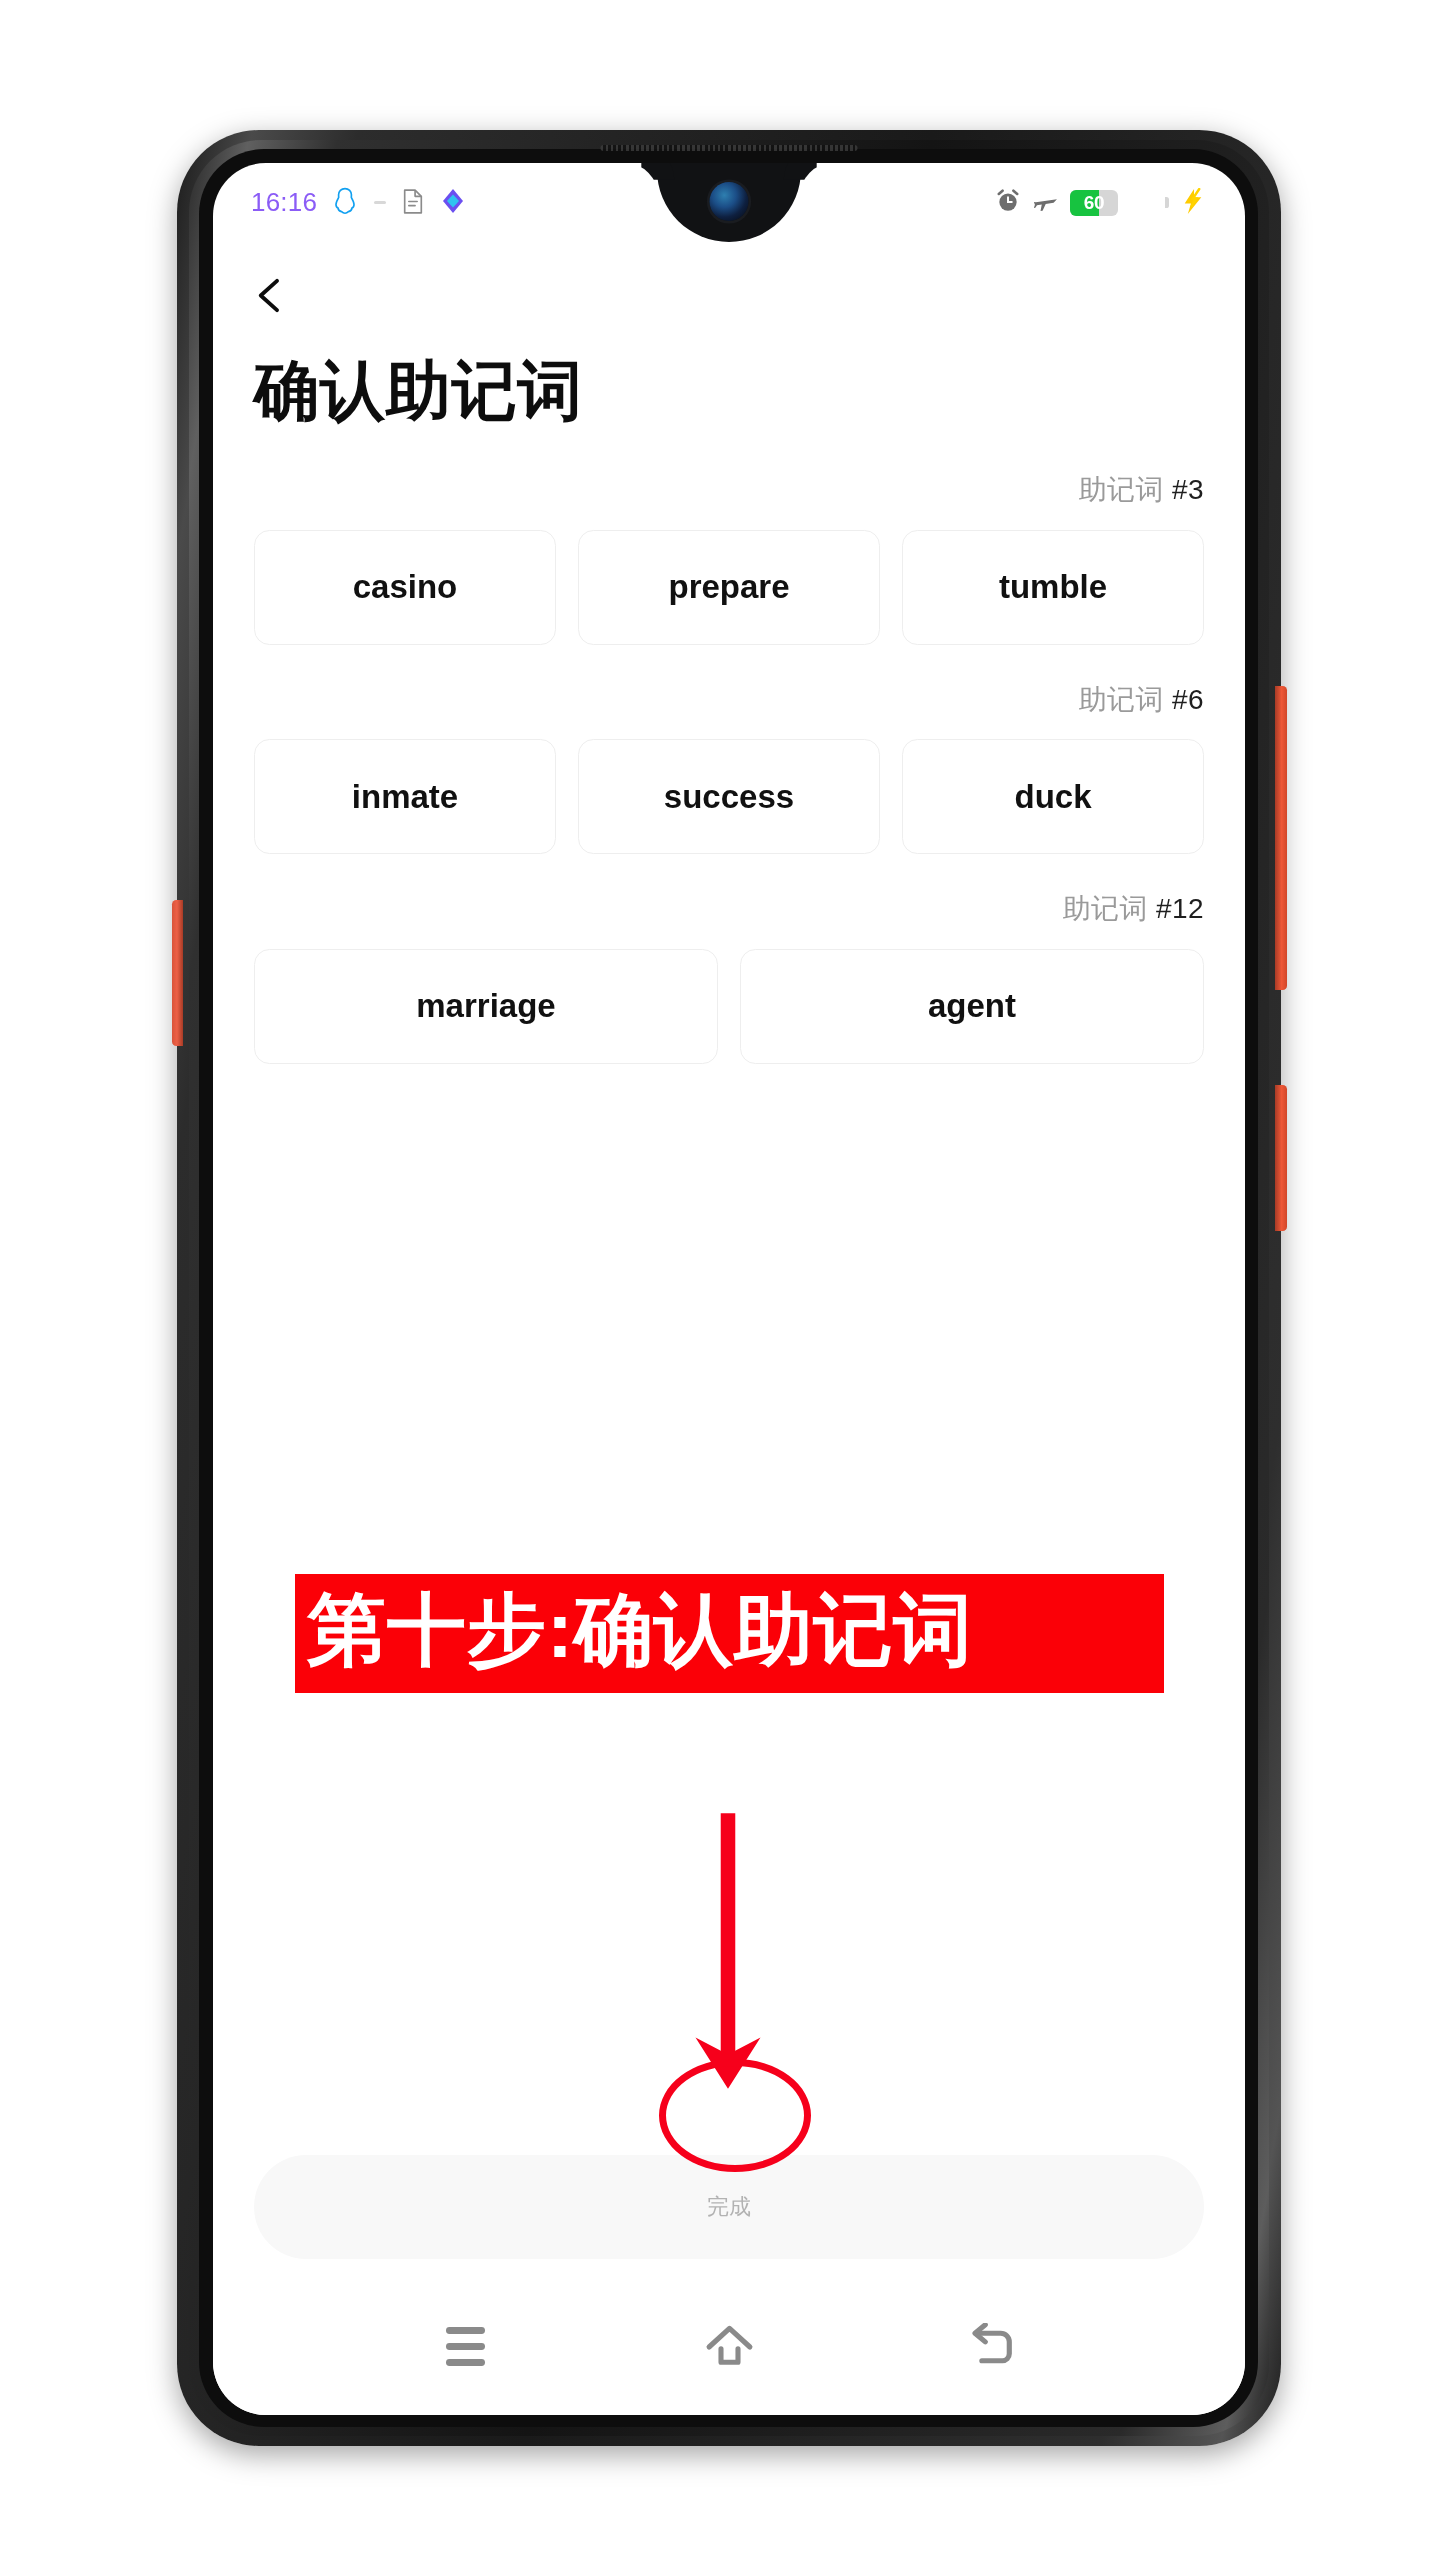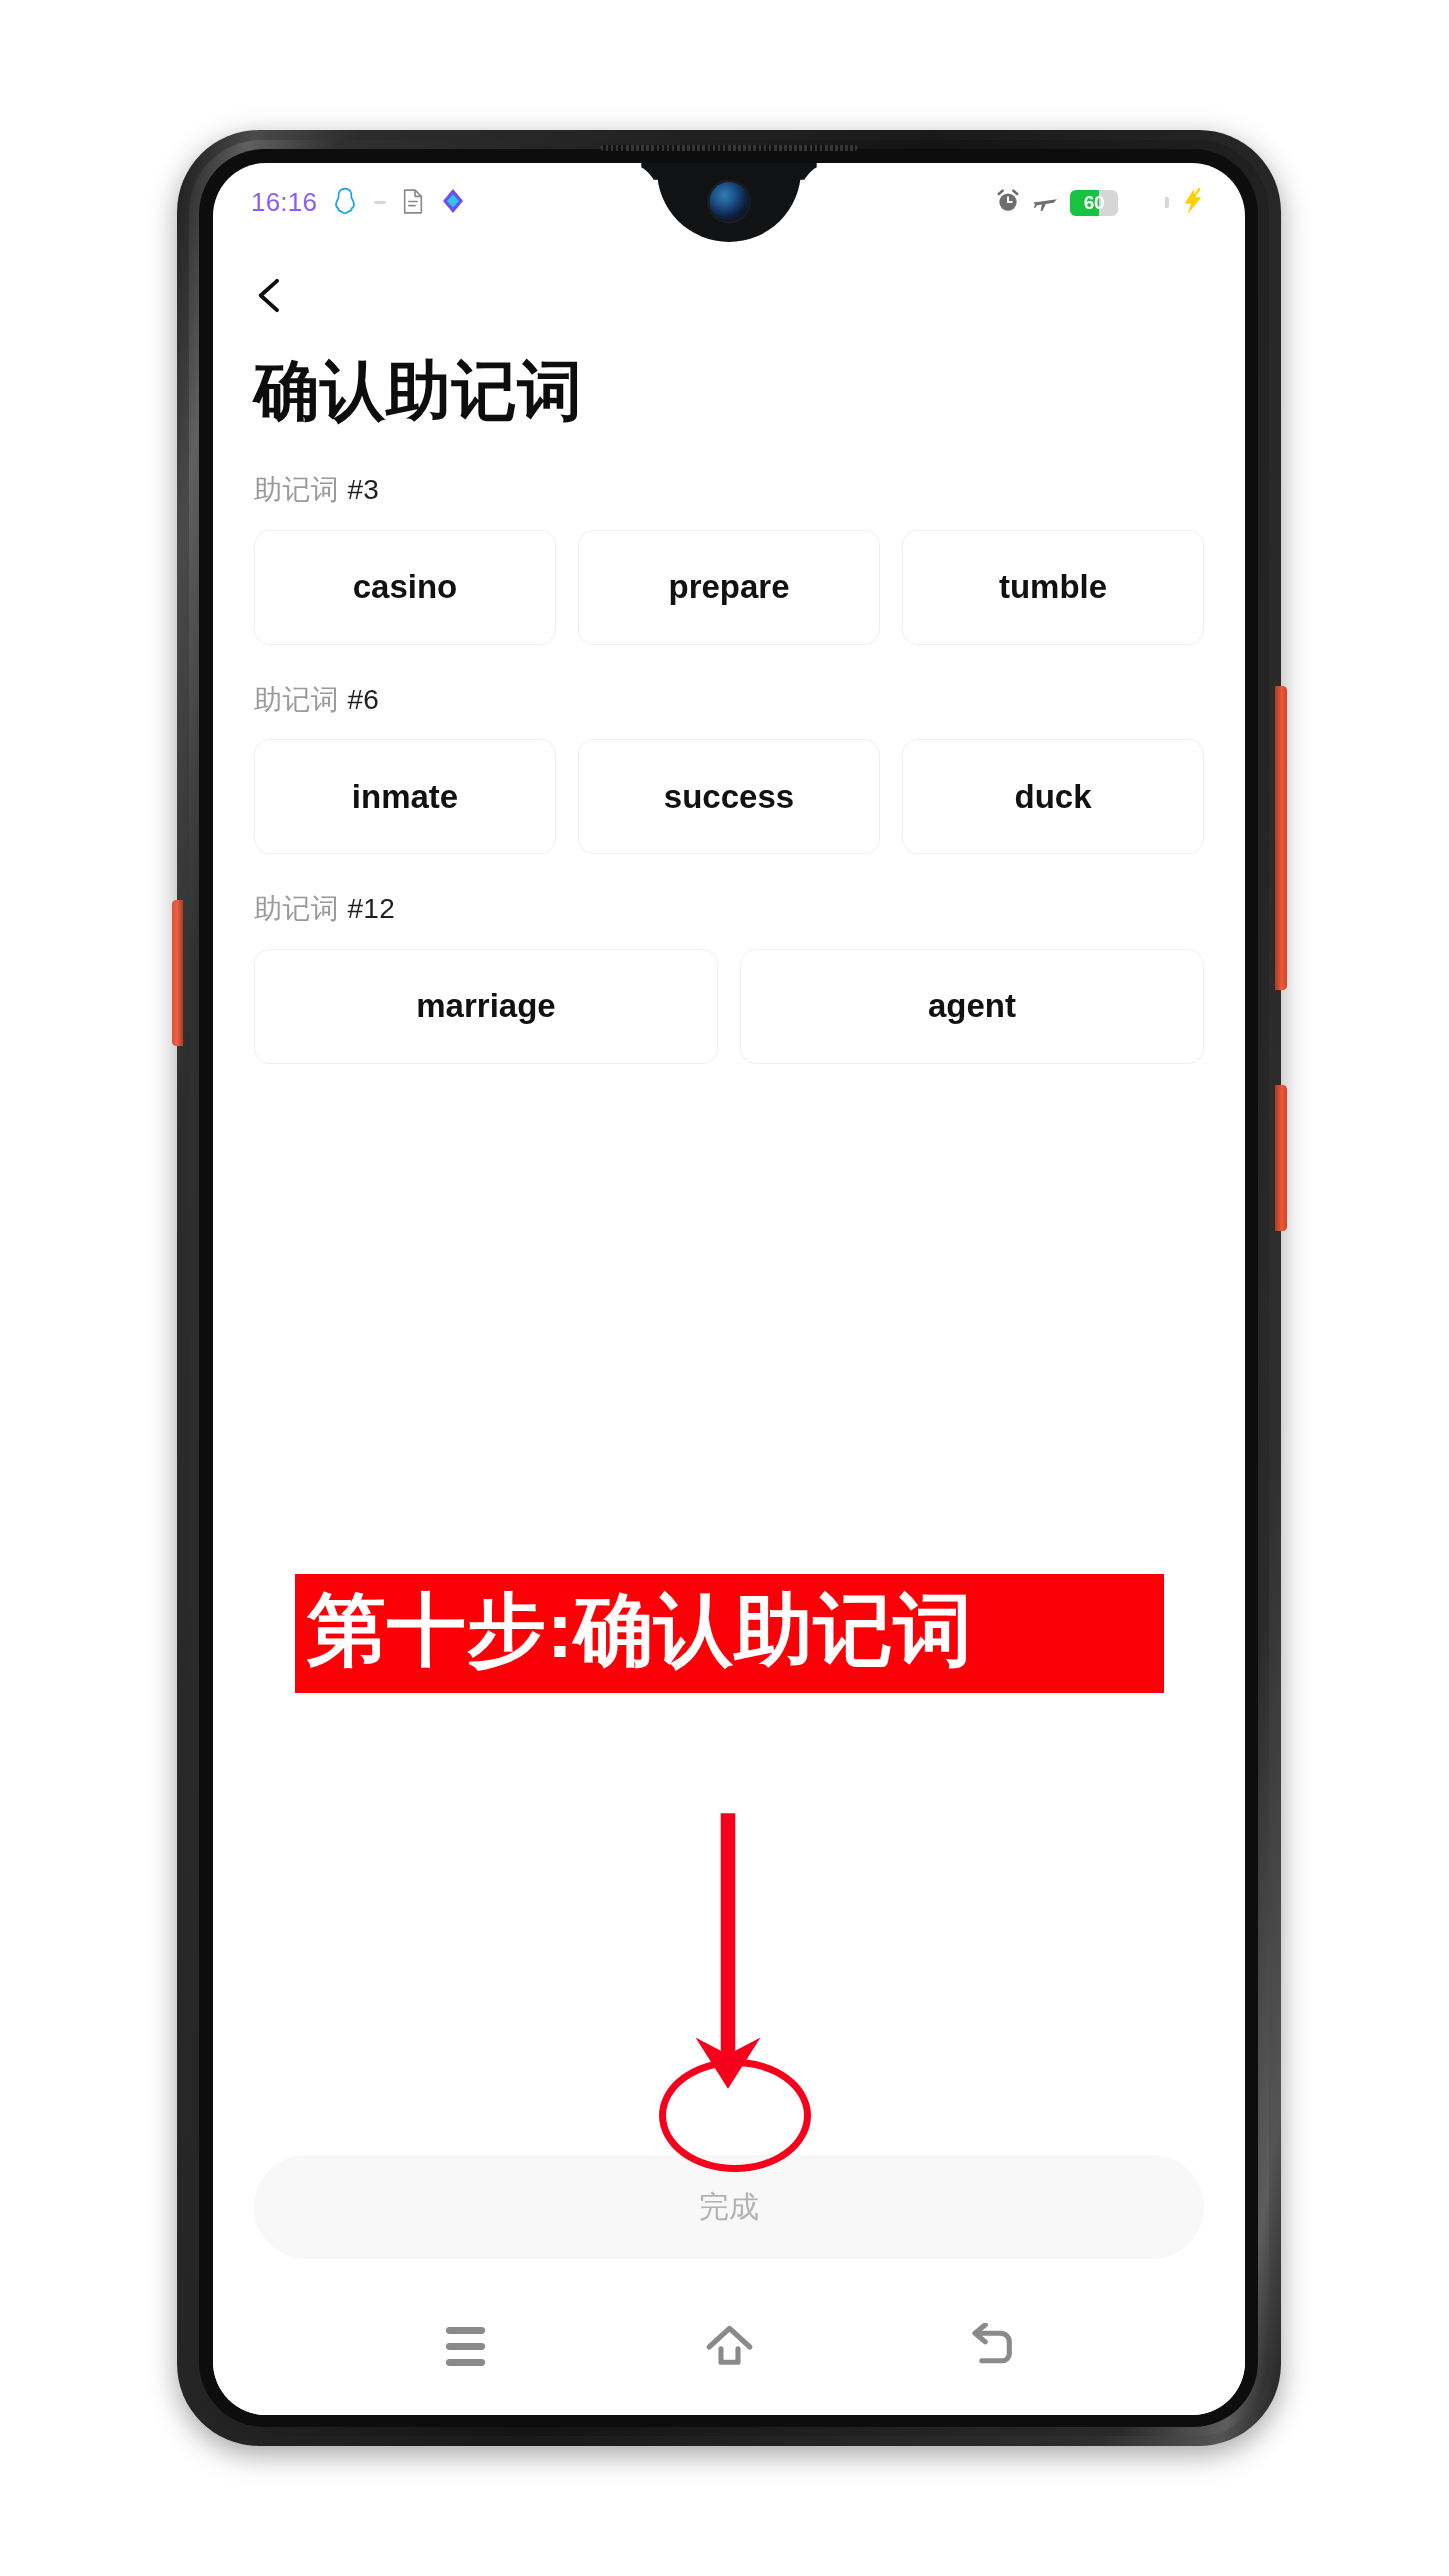--- a/index.html
+++ b/index.html
@@ -190,21 +190,21 @@
   .page-title {
     padding: 22px 0 0 41px;
     font-size: 65px;
     font-weight: bold;
     color: #0d0d0d;
     letter-spacing: 0.9px;
     line-height: 1;
   }
 
   .groups { padding: 48px 41px 0 41px; }
-  .group { margin-bottom: 36px; }
+  .group { margin-bottom: 36px; text-align: right; }
   .group-label {
     font-size: 28px;
     color: #9a9a9a;
     margin-bottom: 20.5px;
     letter-spacing: 0.4px;
   }
   .group-label .idx { color: #1f1f1f; }
 
   .word-row {
     display: flex;
@@ -233,21 +233,21 @@
   }
   .done-button {
     width: 100%;
     height: 104px;
     border-radius: 53px;
     background: #f8f8f8;
     border: none;
     display: flex;
     align-items: center;
     justify-content: center;
-    font-size: 30px;
+    font-size: 22px;
     color: #b2b2b2;
     font-family: "Liberation Sans", sans-serif;
   }
 
   
   .nav-bar {
     position: absolute;
     left: 0; right: 0;
     bottom: 0;
     height: 137px;

